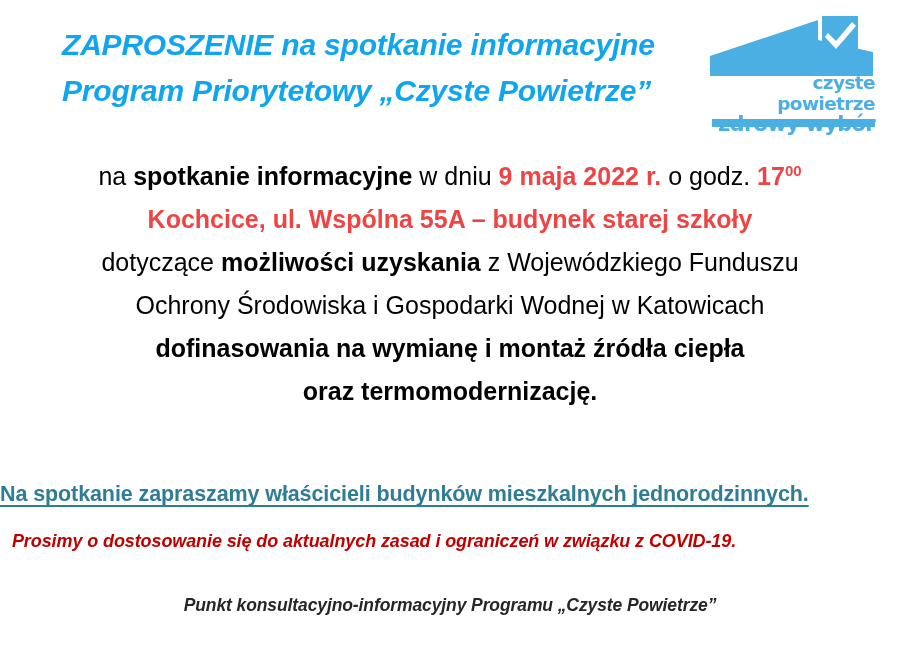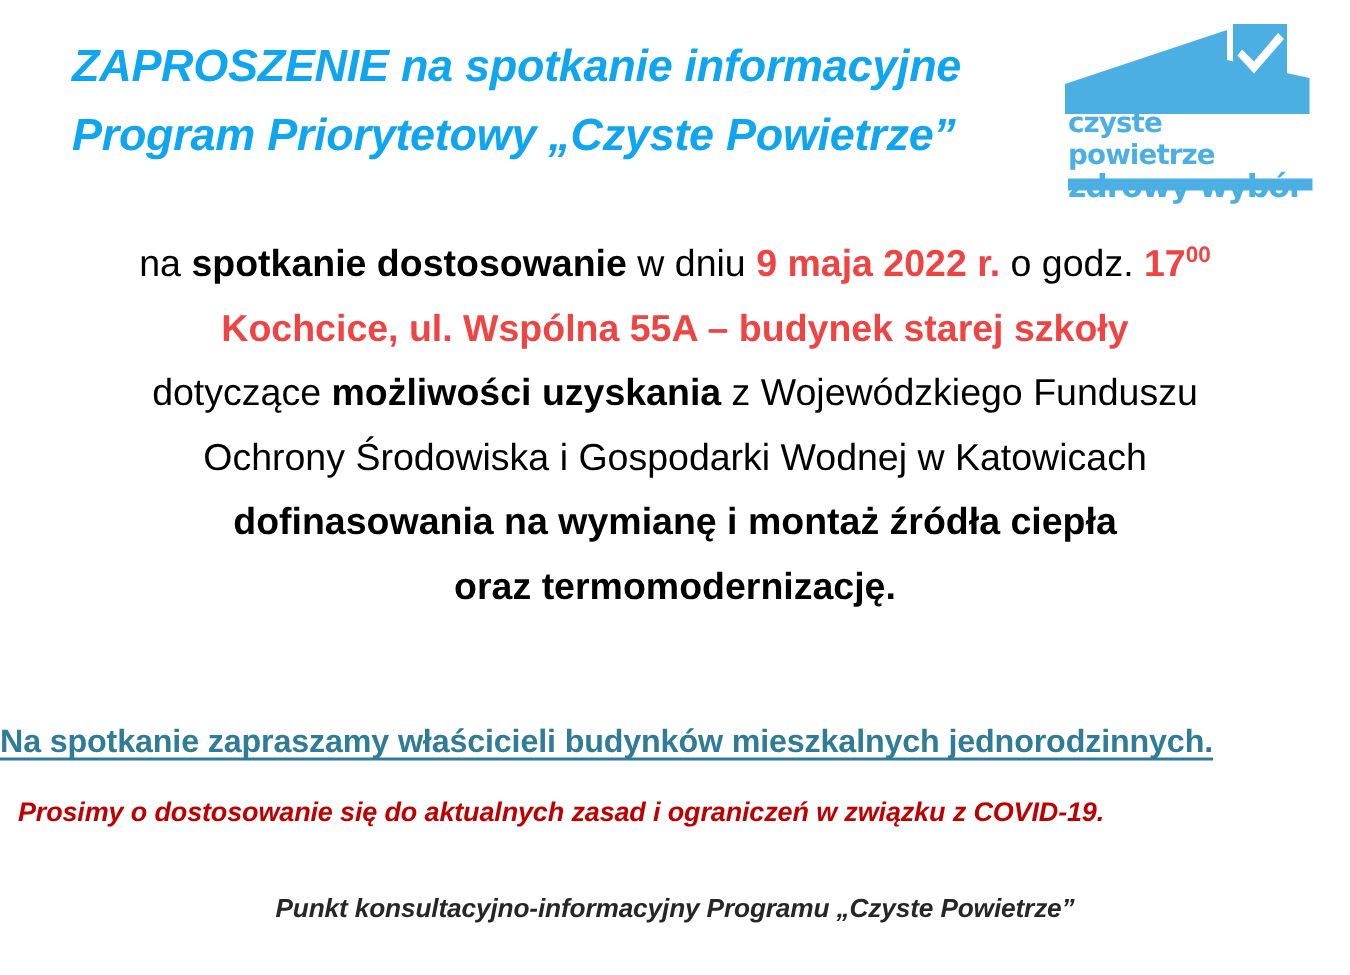--- a/index.html
+++ b/index.html
@@ -32,20 +32,21 @@
     width: 900px;
     height: 125px;
     display: flex;
     align-items: flex-start;
     justify-content: space-between;
   }
 
   .header-titles {
     padding-left: 48px;
     padding-top: 8px;
+    margin-left: 14px;
   }
 
   .header-line {
     color: #0FA5EF;
     font-family: "Liberation Sans Narrow", "Liberation Sans", sans-serif;
     font-weight: bold;
     font-style: italic;
     font-size: 30px;
     line-height: 46px;
     letter-spacing: -0.2px;
@@ -71,21 +72,21 @@
     position: absolute;
     left: 10px;
     top: 56px;
     width: 163px;
     color: #4BAFE3;
     font-family: "DejaVu Sans", "Liberation Sans", sans-serif;
     font-weight: bold;
     font-size: 18.5px;
     line-height: 21px;
     letter-spacing: -0.6px;
-    text-align: left;
+    text-align: right;
   }
   .logo-text .l2 { font-size: 21px; letter-spacing: -0.7px; }
   .logo-bar {
     position: absolute;
     left: 10px;
     top: 103px;
     width: 163px;
     height: 8px;
     background: #4BAFE3;
   }
@@ -195,21 +196,21 @@
         <div class="l2">zdrowy wybór</div>
       </div>
       <div class="logo-bar"></div>
     </div>
 
   </div>
 
   <div class="body-block">
 
 
-    <div class="b-line"><span>na </span><span class="bd">spotkanie dostosowanie</span><span> w dniu </span><span class="red bd">9 maja 2022 r.</span><span> o godz. </span><span class="red bd">17</span><sup class="hour red">00</sup></div>
+    <div class="b-line"><span>na </span><span class="bd">spotkanie informacyjne</span><span> w dniu </span><span class="red bd">9 maja 2022 r.</span><span> o godz. </span><span class="red bd">17</span><sup class="hour red">00</sup></div>
 
     <div class="b-line bold red">Kochcice, ul. Wspólna 55A – budynek starej szkoły</div>
 
     <div class="b-line"><span>dotyczące </span><span class="bd">możliwości uzyskania</span><span> z Wojewódzkiego Funduszu</span></div>
 
     <div class="b-line">Ochrony Środowiska i Gospodarki Wodnej w Katowicach</div>
 
     <div class="b-line bold">dofinasowania na wymianę i montaż źródła ciepła</div>
 
     <div class="b-line bold">oraz termomodernizację.</div>

